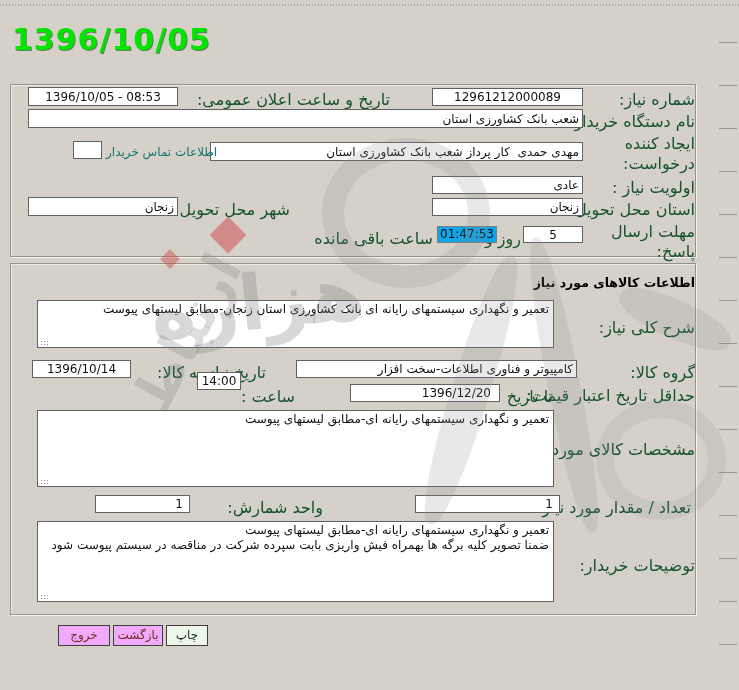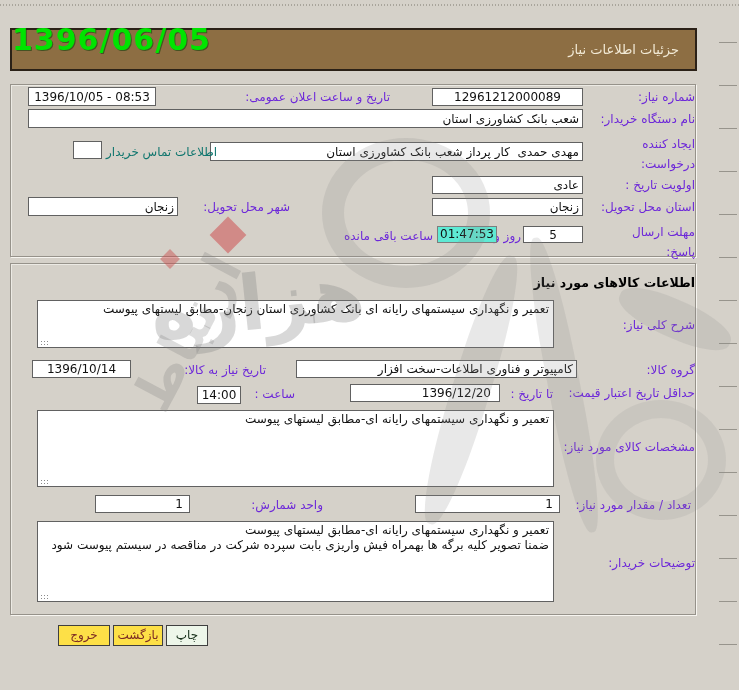--- a/index.html
+++ b/index.html
@@ -27,80 +27,77 @@
     padding:0 16px;text-align:right;}
   .date-overlay{left:12px;top:22px;font-size:30px;font-weight:bold;
     color:#00e400;letter-spacing:1px;direction:ltr;
     text-shadow:1px 1px 0 rgba(10,60,10,.55);z-index:60;}
 
   
   .panel{border:1px solid #96928a;box-shadow:1px 1px 0 #f7f5f0, inset 1px 1px 0 #eceae4;background:transparent;}
   .panel1{left:10px;top:84px;width:686px;height:173px;}
   .panel2{left:10px;top:263px;width:686px;height:352px;}
 
-  .lbl{font-size:12px;color:#6d28d9;white-space:nowrap;text-align:right;}
+  .lbl{font-size:16px;color:#14532d;white-space:nowrap;text-align:right;}
   .lbl2{white-space:normal;line-height:20px;}
   .sec-title{font-weight:bold;font-size:12.5px;color:#000;}
 
   input.fld,textarea.fld{
     box-sizing:border-box;border:1px solid #616161;background:#fff;
     font-family:"DejaVu Sans",sans-serif;font-size:12px;color:#111;
     padding:0 3px;margin:0;outline:none;}
   textarea.fld{resize:none;padding:1px 4px;line-height:15px;overflow:hidden;}
   .ctr{text-align:center;direction:ltr;}
   .rtl-right{text-align:right;direction:rtl;}
   .ltr-right{direction:ltr;text-align:right;}
-  .time-box{background:#5eead4;border:1px solid #7d7d7d;}
+  .time-box{background:#0ea5e9;border:1px solid #7d7d7d;}
   .link{color:#0f766e;font-size:12px;cursor:pointer;white-space:nowrap;}
   .mini-box{width:29px;height:18px;background:#fff;border:1px solid #616161;}
 
   .dots{width:10px;height:6px;
     background:radial-gradient(#8b8b8b 0.9px,transparent 1px);
     background-size:3px 3px;}
 
   
   .btn{height:21px;border:1px solid #3f3f3f;font-family:"DejaVu Sans",sans-serif;
     font-size:12px;line-height:19px;text-align:center;padding:0;cursor:pointer;}
   .btn-green{background:#edf6e9;color:#17301a;}
-  .btn-pink{background:#fde047;color:#7c2a24;}
+  .btn-pink{background:#f0abfc;color:#7c2a24;}
 
   
   .wm{pointer-events:none;z-index:40;}
   .wm-ring{border-radius:50%;}
   .wm-word{font-weight:bold;color:rgba(125,125,125,.30);white-space:nowrap;}
   .wm-bar{border-radius:45%;}
 </style>
 </head>
 <body>
 
 <div id="app">
 
   <div class="abs top-dots"></div>
   <div class="abs edge-dashes"></div>
 
-  <div class="abs titlebar">
-    <span>جزئیات اطلاعات نیاز</span>
-  </div>
 
   <div class="abs panel panel1"></div>
 
   <div class="abs lbl" style="right:44px;top:90px;">شماره نیاز:</div>
   <input class="abs fld ctr" style="left: 432px; top: 88px; width: 151px; height: 18px;" value="12961212000089">
   <div class="abs lbl" style="right:349px;top:90px;">تاریخ و ساعت اعلان عمومی:</div>
-  <input class="abs fld ctr" style="left: 28px; top: 87px; width: 128px; height: 19px;" value="1396/10/05 - 08:53">
+  <input class="abs fld ctr" style="left: 28px; top: 87px; width: 150px; height: 19px;" value="1396/10/05 - 08:53">
 
   <div class="abs lbl" style="right:44px;top:112px;">نام دستگاه خریدار:</div>
   <input class="abs fld rtl-right" style="left: 28px; top: 109px; width: 555px; height: 19px;" value="شعب بانک کشاورزی استان">
 
   <div class="abs lbl lbl2" style="right:44px;top:134px;width:95px;">ایجاد کننده درخواست:</div>
   <input class="abs fld rtl-right" style="left: 210px; top: 142px; width: 373px; height: 19px;" value="مهدی حمدی  کار پرداز شعب بانک کشاورزی استان">
   <span class="abs link" style="left:106px;top:145px;">اطلاعات تماس خریدار</span>
   <div class="abs mini-box" style="left:73px;top:141px;"></div>
 
-  <div class="abs lbl" style="right:44px;top:178px;">اولویت تاریخ :</div>
+  <div class="abs lbl" style="right:44px;top:178px;">اولویت نیاز :</div>
   <input class="abs fld rtl-right" style="left: 432px; top: 176px; width: 151px; height: 18px;" value="عادی">
 
   <div class="abs lbl" style="right:44px;top:200px;">استان محل تحویل:</div>
   <input class="abs fld rtl-right" style="left: 432px; top: 198px; width: 151px; height: 18px;" value="زنجان">
   <div class="abs lbl" style="right:449px;top:200px;">شهر محل تحویل:</div>
   <input class="abs fld rtl-right" style="left: 28px; top: 197px; width: 150px; height: 19px;" value="زنجان">
 
   <div class="abs lbl lbl2" style="right:44px;top:222px;width:95px;">مهلت ارسال پاسخ:</div>
   <input class="abs fld ctr" style="left: 523px; top: 226px; width: 60px; height: 17px;" value="5">
   <div class="abs lbl" style="right:218px;top:229px;">روز و</div>
@@ -117,21 +114,21 @@
 
   <div class="abs lbl" style="right:44px;top:363px;">گروه کالا:</div>
   <input class="abs fld rtl-right" style="left: 296px; top: 360px; width: 281px; height: 18px;" value="کامپیوتر و فناوری اطلاعات-سخت افزار">
   <div class="abs lbl" style="right:473px;top:363px;">تاریخ نیاز به کالا:</div>
   <input class="abs fld ctr" style="left: 32px; top: 360px; width: 99px; height: 18px;" value="1396/10/14">
 
   <div class="abs lbl" style="right:44px;top:386px;margin-left:11px;">حداقل تاریخ اعتبار قیمت:</div>
   <div class="abs lbl" style="right:186px;top:387px;">تا تاریخ :</div>
   <input class="abs fld ltr-right" style="left: 350px; top: 384px; width: 150px; height: 18px; padding: 0px 8px;" value="1396/12/20">
   <div class="abs lbl" style="right:444px;top:387px;">ساعت :</div>
-  <input class="abs fld ctr" style="left: 197px; top: 386px; width: 44px; height: 18px;" value="14:00">
+  <input class="abs fld ctr" style="left: 197px; top: 372px; width: 44px; height: 18px;" value="14:00">
 
   <div class="abs lbl" style="right:44px;top:440px;">مشخصات کالای مورد نیاز:</div>
   <textarea class="abs fld rtl-right" style="left: 37px; top: 410px; width: 517px; height: 77px;">تعمیر و نگهداری سیستمهای رایانه ای-مطابق لیستهای پیوست</textarea>
   <div class="abs dots" style="left:40px;top:479px;"></div>
 
   <div class="abs lbl" style="right:48px;top:498px;">تعداد / مقدار مورد نیاز:</div>
   <input class="abs fld rtl-right" style="left: 415px; top: 495px; width: 145px; height: 18px; padding: 0px 6px;" value="1">
   <div class="abs lbl" style="right:416px;top:498px;">واحد شمارش:</div>
   <input class="abs fld rtl-right" style="left: 95px; top: 495px; width: 95px; height: 18px; padding: 0px 6px;" value="1">
 
@@ -147,15 +144,15 @@
   <div class="abs wm wm-ring" style="left:322px;top:138px;width:168px;height:150px;border:22px solid rgba(140,140,140,.20);"></div>
   <div class="abs wm wm-bar" style="left:452px;top:250px;width:38px;height:280px;background:rgba(140,140,140,.20);transform:rotate(17deg);"></div>
   <div class="abs wm wm-bar" style="left:548px;top:235px;width:32px;height:300px;background:rgba(140,140,140,.18);transform:rotate(-11deg);"></div>
   <div class="abs wm wm-bar" style="left:615px;top:300px;width:120px;height:38px;background:rgba(140,140,140,.18);transform:rotate(24deg);"></div>
   <div class="abs wm wm-ring" style="left:596px;top:400px;width:130px;height:120px;border:18px solid rgba(140,140,140,.16);"></div>
   <div class="abs wm wm-word" style="left:150px;top:258px;font-size:76px;transform:rotate(-6deg);">هزاره</div>
   <div class="abs wm wm-word" style="left:120px;top:392px;font-size:54px;transform:rotate(-62deg);transform-origin:left top;color:rgba(125,125,125,.26);">ارتباط</div>
   <div class="abs wm" style="left:215px;top:222px;width:26px;height:26px;background:rgba(205,80,80,.55);transform:rotate(45deg);"></div>
   <div class="abs wm" style="left:163px;top:252px;width:14px;height:14px;background:rgba(200,70,70,.45);transform:rotate(45deg);"></div>
 
-  <div class="abs date-overlay">1396/06/05</div>
+  <div class="abs date-overlay">1396/10/05</div>
 
 </div>
 
 </body></html>

